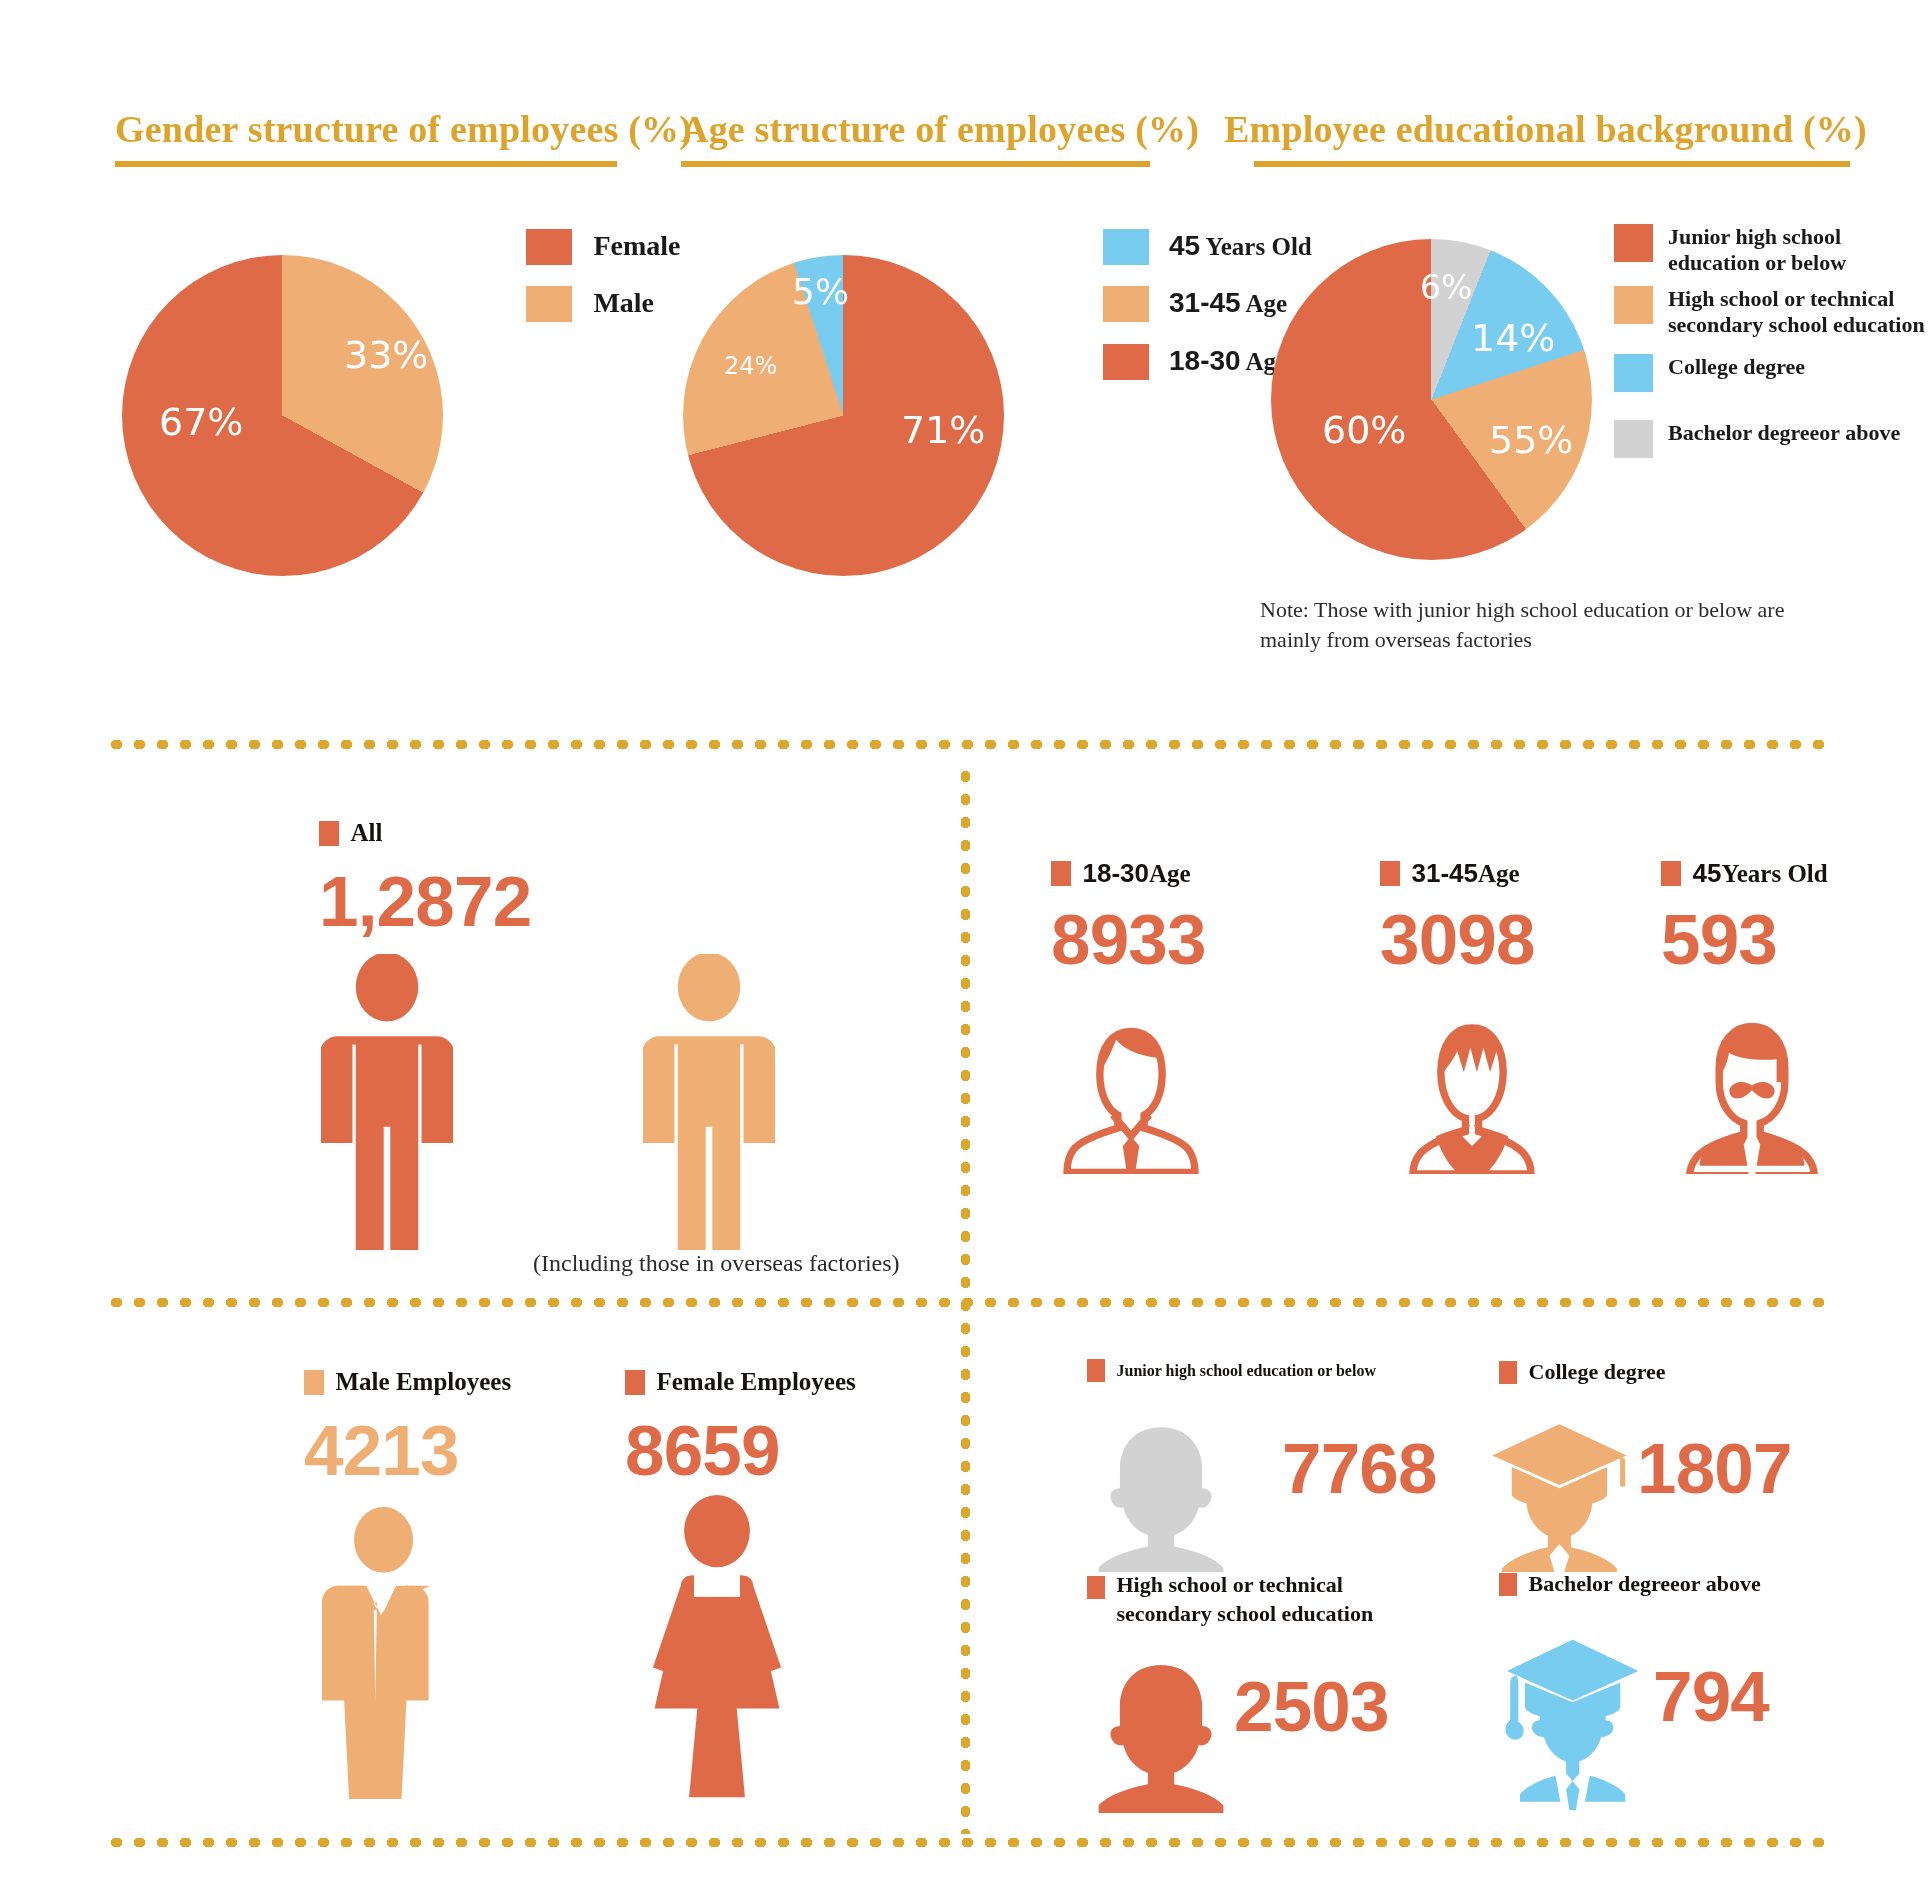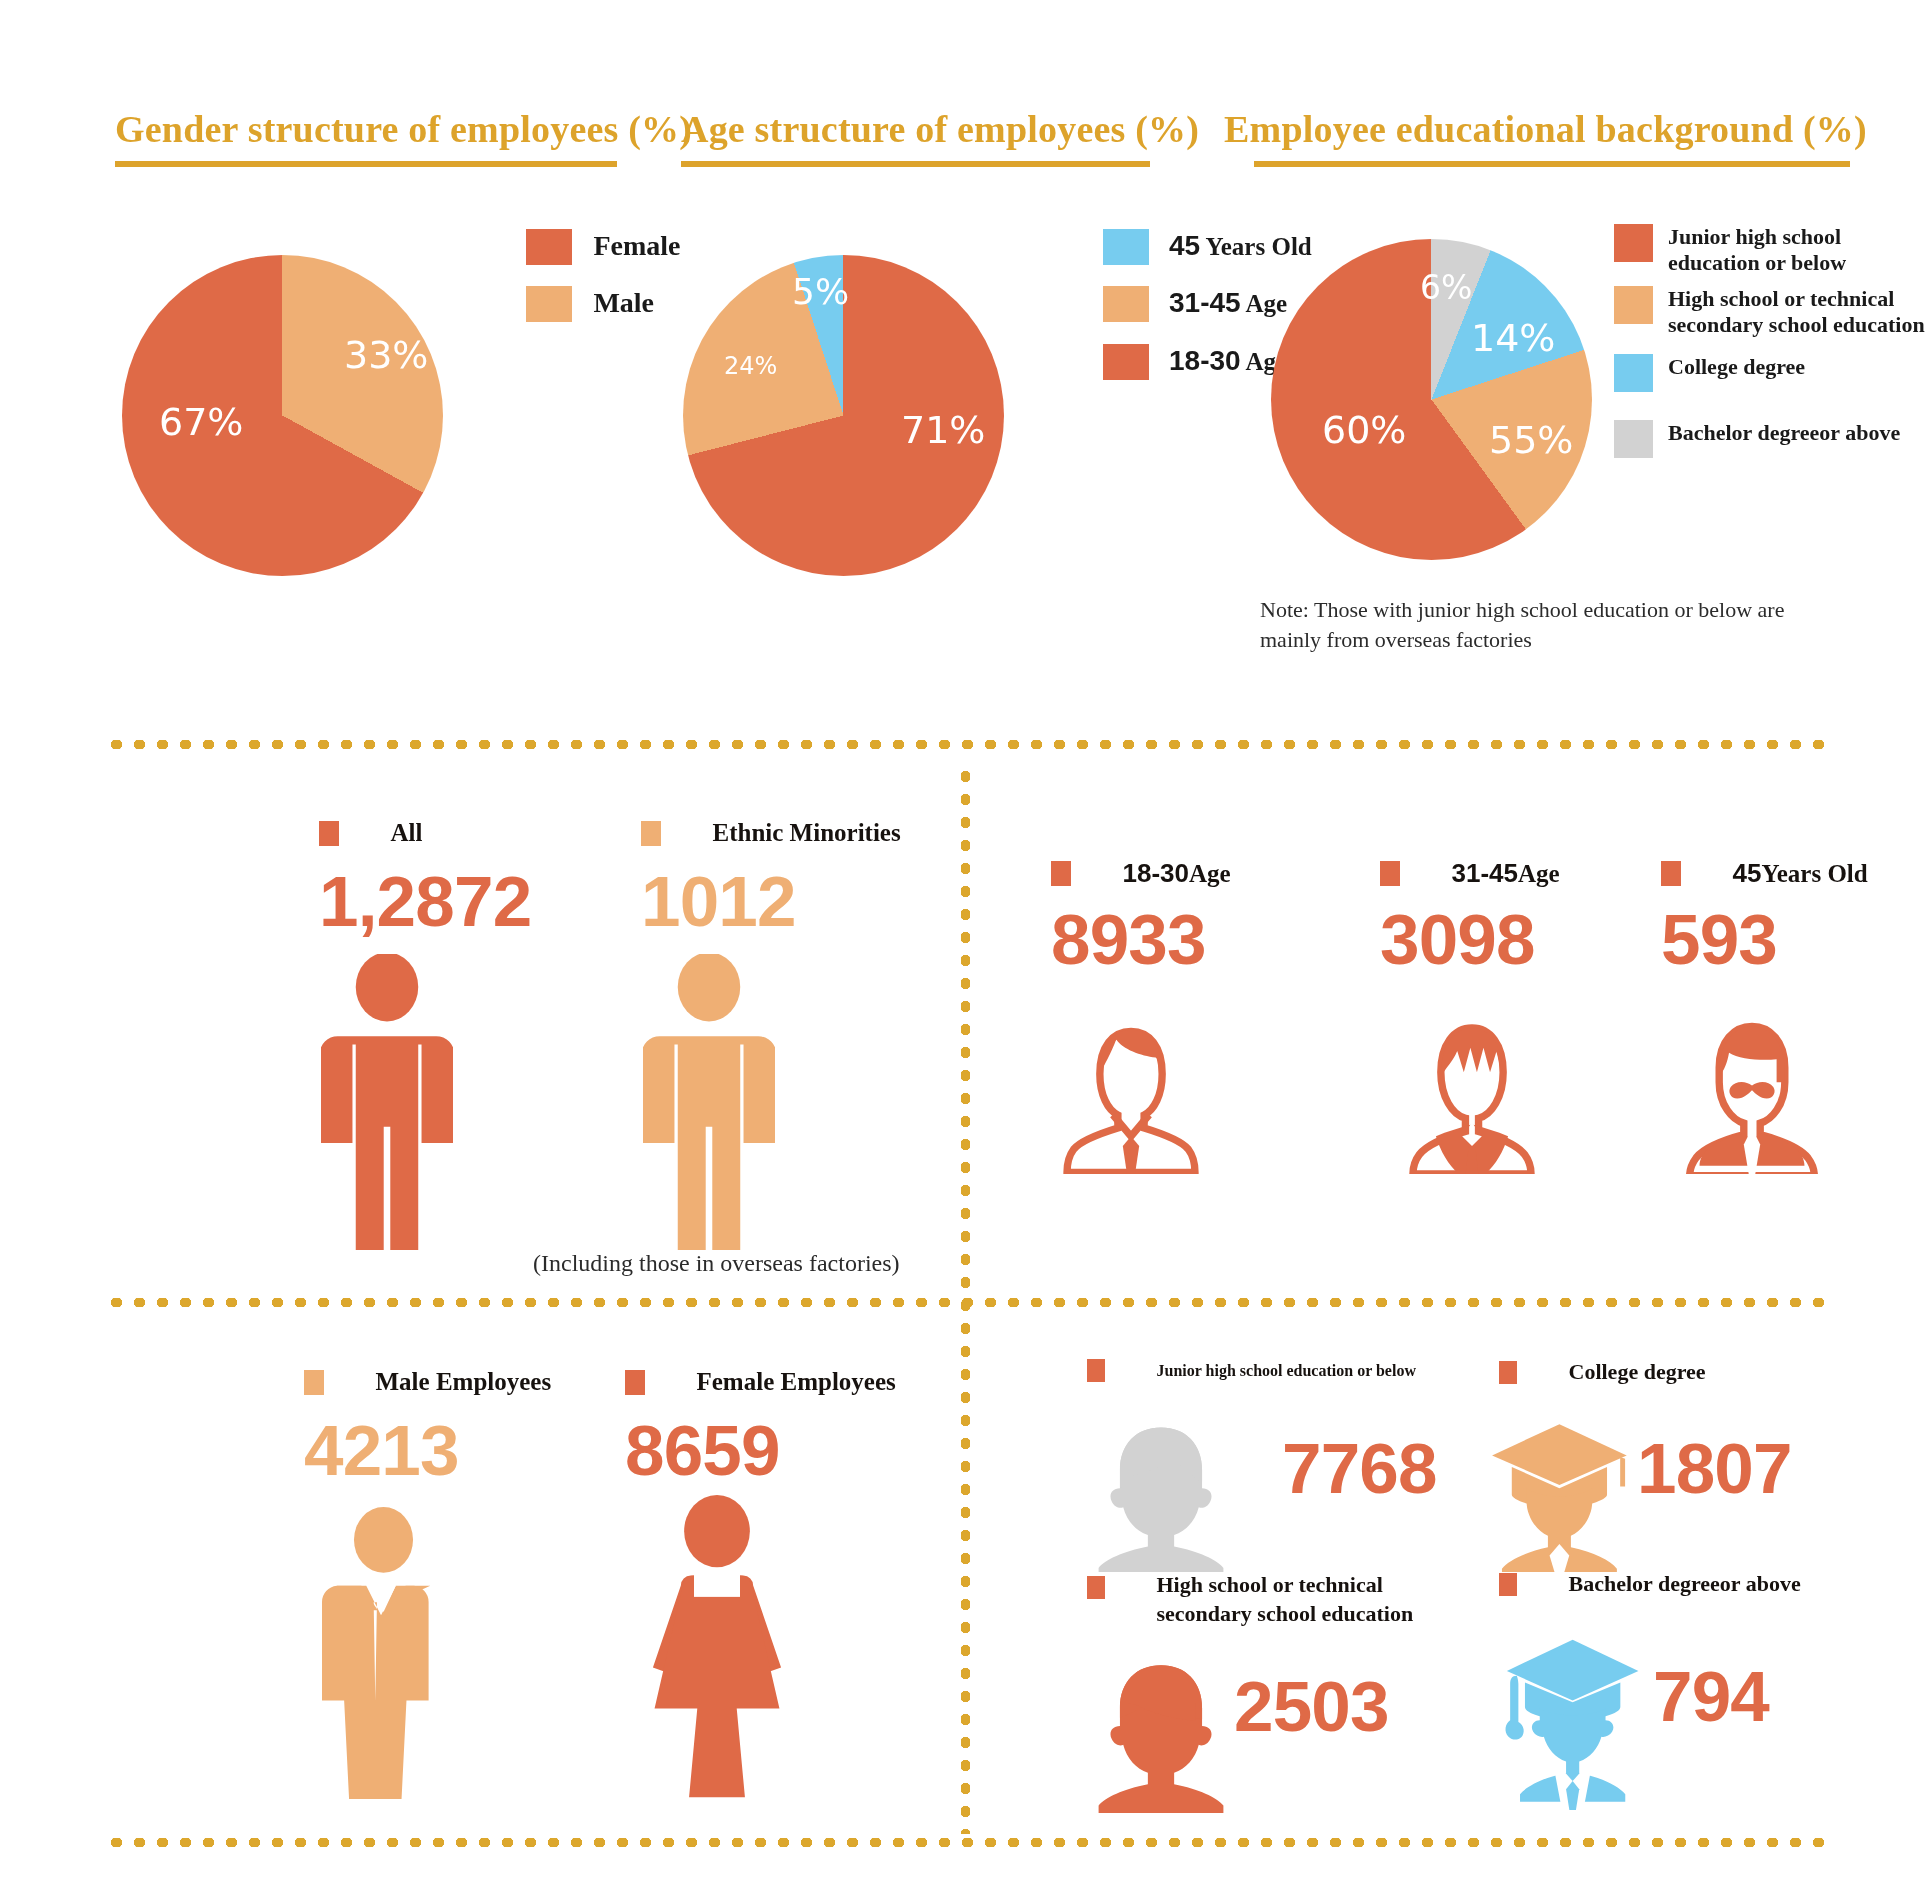--- a/index.html
+++ b/index.html
@@ -68,21 +68,21 @@
   }
   .dot-v{
     position:absolute;width:9px;
     background-image:radial-gradient(circle, #DCA72D 0 45%, transparent 46%);
     background-size:9px 23px;
     background-repeat:repeat-y;
   }
 
   
   .stat{position:absolute;}
-  .stat-head{display:flex;align-items:center;white-space:nowrap;gap:40px;}
+  .stat-head{display:flex;align-items:center;white-space:nowrap;}
   .stat-sq{width:20px;height:25px;flex:0 0 auto;margin-right:11.5px;}
   .stat-lbl{
     font-family:"Liberation Serif", serif;
     font-weight:bold;
     color:#17120f;
     font-size:25px;
     line-height:1.2;
   }
   .stat-lbl .num{font-family:"Liberation Sans", sans-serif;font-weight:bold;font-size:26px;}
   .big-num{
@@ -202,27 +202,20 @@
     <div class="big-num" style="color:#DF6A47;margin-top:18px;">1,2872</div>
   </div>
 
   <div class="icon-wrap" style="left:321px;top:954px;">
     <svg width="132" height="296" viewBox="0 0 160 360">
       <ellipse cx="80" cy="40" rx="38" ry="42" fill="#DF6A47"></ellipse>
       <path d="M20 100 h120 a22 22 0 0 1 22 22 v108 h-40 v-120 h-4 v250 h-34 v-150 h-8 v150 h-34 v-250 h-4 v120 h-40 v-108 a22 22 0 0 1 22 -22 z" fill="#DF6A47"></path>
     </svg>
   </div>
 
-  <div class="stat" style="left:641px;top:818px;">
-    <div class="stat-head">
-      <span class="stat-sq" style="background:#EFAF74;"></span>
-      <span class="stat-lbl">Ethnic Minorities</span>
-    </div>
-    <div class="big-num" style="color:#EFAF74;margin-top:18px;">1012</div>
-  </div>
 
   <div class="icon-wrap" style="left:643px;top:954px;">
     <svg width="132" height="296" viewBox="0 0 160 360">
       <ellipse cx="80" cy="40" rx="38" ry="42" fill="#EFAF74"></ellipse>
       <path d="M20 100 h120 a22 22 0 0 1 22 22 v108 h-40 v-120 h-4 v250 h-34 v-150 h-8 v150 h-34 v-250 h-4 v120 h-40 v-108 a22 22 0 0 1 22 -22 z" fill="#EFAF74"></path>
     </svg>
   </div>
 
   <div class="sub-note" style="left:533px;top:1250px;">(Including those in overseas factories)</div>
 

